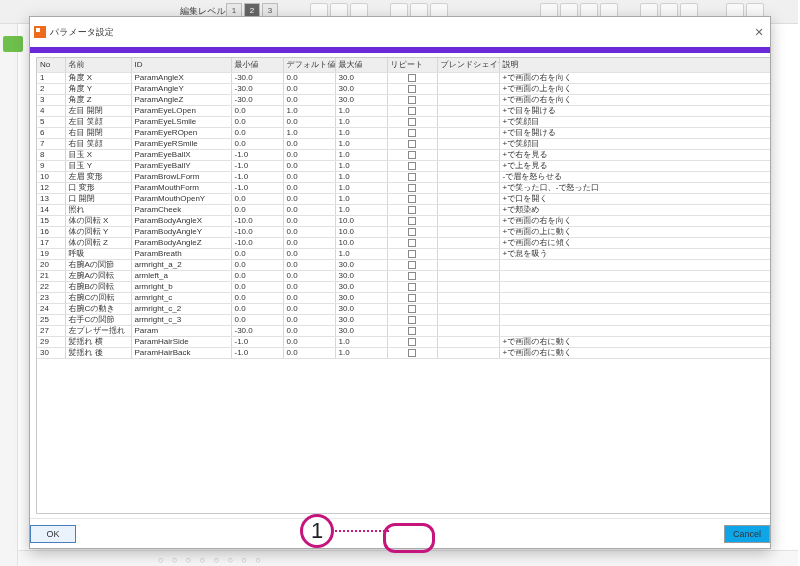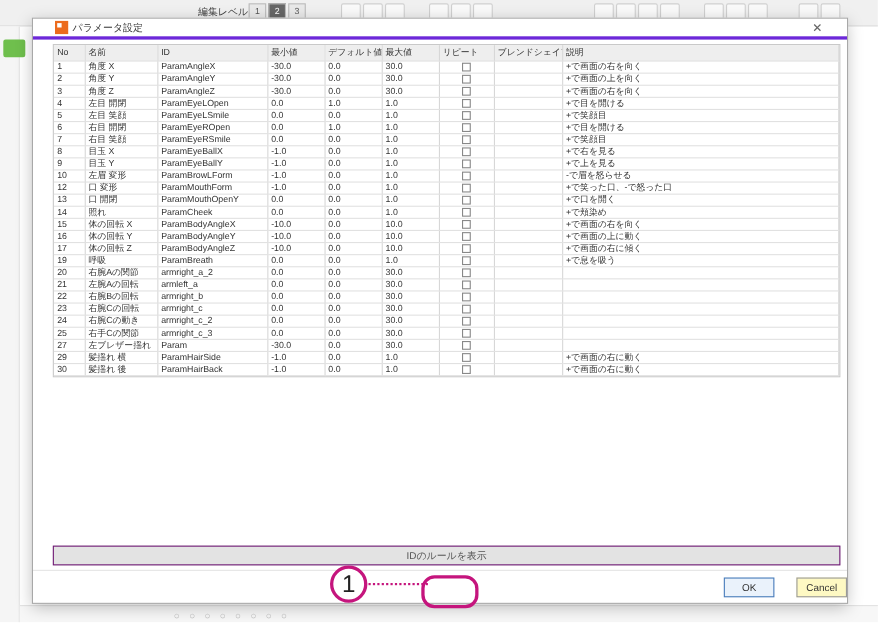--- a/index.html
+++ b/index.html
@@ -16,27 +16,27 @@
   .bg-toolbar .iconrow span { width:18px; height:18px; border:1px solid #d0d0d0; border-radius:2px; background:#fafafa; }
   .side-strip { position:absolute; top:24px; left:0; width:18px; bottom:0; background:#f5f5f5; border-right:1px solid #e3e3e3; }
   .green-tab { position:absolute; top:36px; left:3px; width:20px; height:16px; background:#6fbf4d; border-radius:2px; }
 
   
   .dialog {
     position:absolute; left:29px; top:16px; width:742px; height:533px;
     background:#fff; border:1px solid #a8a8a8; box-shadow:0 4px 14px rgba(0,0,0,0.25);
     display:flex; flex-direction:column;
   }
-  .titlebar { height:19px; display:flex; align-items:center; gap:4px; padding:0 20px; border-bottom:3px solid #6d28d9; }
+  .titlebar { height:36px; display:flex; align-items:center; gap:4px; padding:0 4px; border-bottom:6px solid #6d28d9; }
   .titlebar .app-icon { width:12px; height:12px; background:#ec6b1d; position:relative; }
   .titlebar .app-icon::after{content:"";position:absolute;left:2px;top:2px;width:4px;height:4px;background:#fff;}
   .titlebar .title { color:#333; font-size:9px; }
   .titlebar .close { margin-left:auto; width:14px; height:14px; display:flex; align-items:center; justify-content:center; color:#666; font-size:11px; cursor:pointer;}
 
-  .content { flex:1; padding:4px 6px 4px 6px; display:flex; flex-direction:column; overflow:hidden;margin-left:12px; }
+  .content { flex:1; padding:4px 6px 4px 6px; display:flex; flex-direction:row; overflow:hidden; }
 
   
   .table-wrap { flex:0 0 auto; border:1px solid #c9c9c9; }
   table { width:100%; border-collapse:collapse; table-layout:fixed; }
   th, td {
     border-right:1px solid #d7d7d7; border-bottom:1px solid #e1e1e1;
     padding:0 3px; height:10px; line-height:10px; font-size:8px;
     text-align:left; color:#333; overflow:hidden; white-space:nowrap;
   }
   th { background:#eeeeee; color:#333; height:14px; line-height:14px; font-weight:normal; }
@@ -44,23 +44,23 @@
   col.c-min{width:52px;} col.c-def{width:52px;} col.c-max{width:52px;}
   col.c-rep{width:50px;} col.c-blend{width:62px;} col.c-desc{width:auto;}
   td.repeat { text-align:center; }
   .chk { display:inline-block; width:8px; height:8px; border:1px solid #888; background:#fff; vertical-align:middle;}
 
   .rule-btn {
     margin-top:auto; height:18px; border:1px solid #701a75; background:#e3e3e3;
     display:flex; align-items:center; justify-content:center; color:#555; font-size:9px; cursor:pointer;
   }
 
-  .footer { height:30px; display:flex; align-items:center; justify-content:flex-end; gap:20px; border-top:1px solid #e5e5e5; }
+  .footer { height:30px; display:flex; align-items:center; justify-content:space-between; gap:20px; border-top:1px solid #e5e5e5; }
   .footer button {
-    min-width:46px; height:18px; border:1px solid #9a9a9a; background:#fef9c3;
+    min-width:46px; height:18px; border:1px solid #9a9a9a; background:#0ea5e9;
     font-size:9px; color:#333; cursor:pointer; padding:0 6px;
   }
   .footer button.ok { border-color:#4a7dbb; background:#eaf2fb; }
 
   
   .callout-ring {
     position:absolute; left:383px; top:523px; width:52px; height:30px;
     border:3px solid #c5157d; border-radius:12px; pointer-events:none;
   }
   .callout-dots { position:absolute; left:335px; top:530px; width:54px; height:0;

